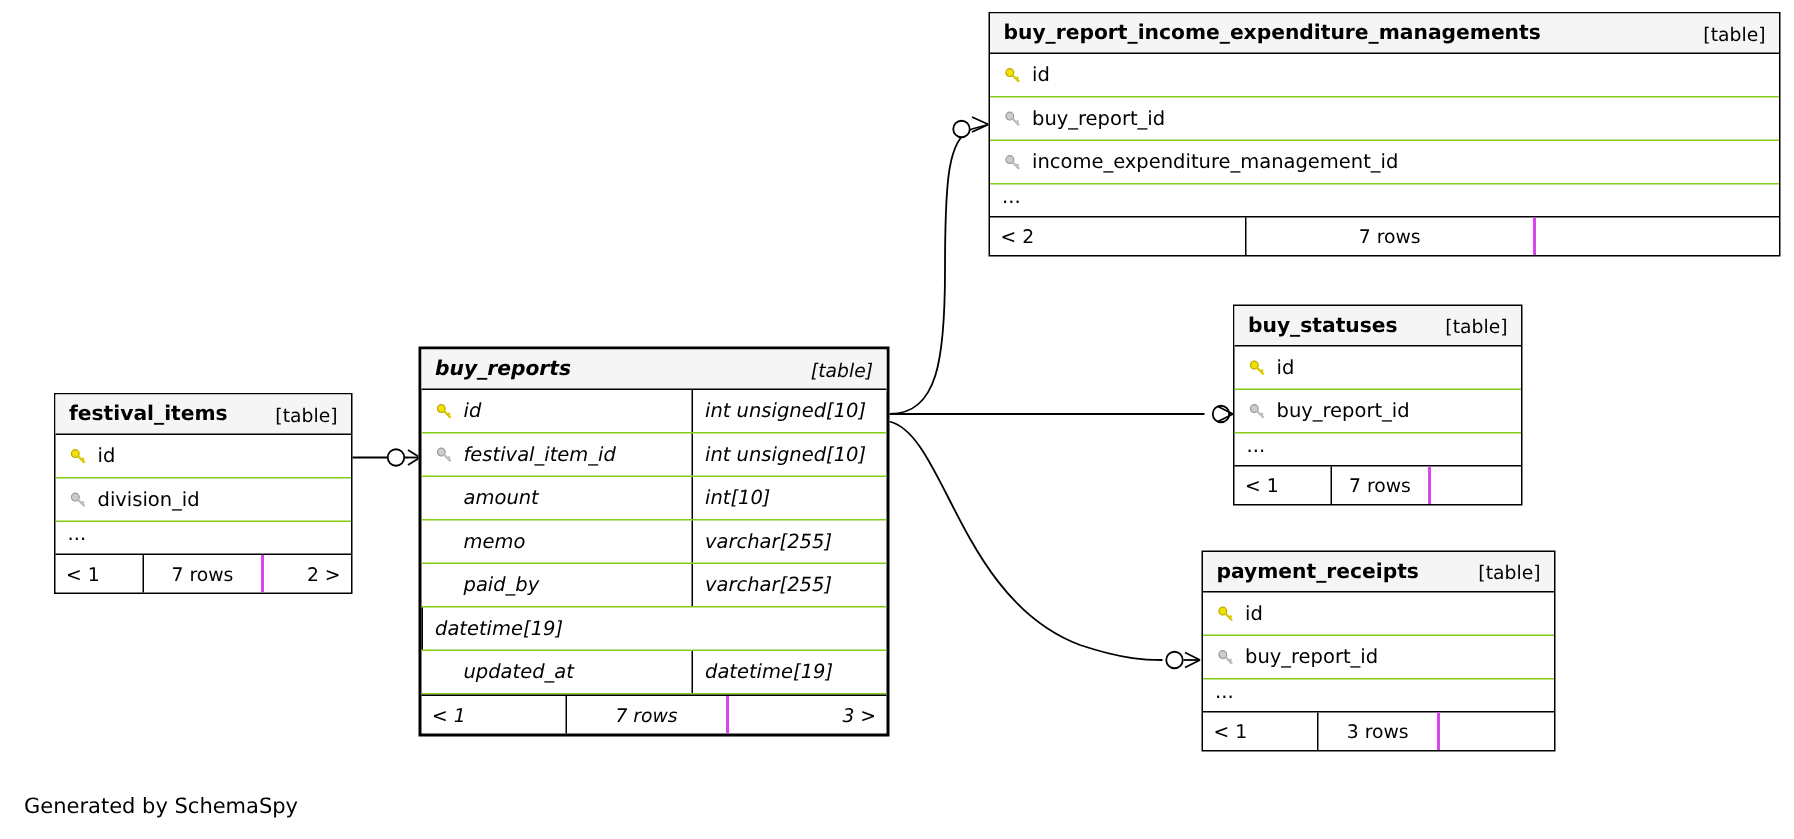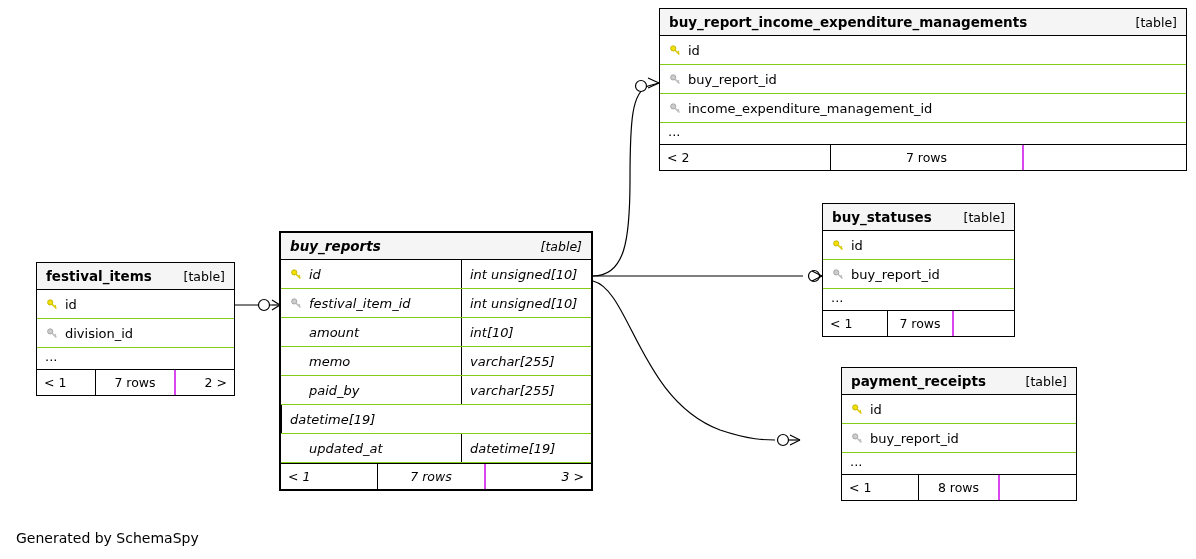--- a/index.html
+++ b/index.html
@@ -232,21 +232,21 @@
       </div>
     </div>
     <div class="ellipsis-row">...</div>
     <div class="footer">
       <div class="f-left" style="width:64px">&lt; 1</div>
       <div class="f-mid">7 rows</div>
       <div class="f-right" style="width:60px"></div>
     </div>
   </div>
 
-  <div class="table-box" style="left:801px; top:367px; width:236px;margin-left:40px;">
+  <div class="table-box" style="left:801px; top:367px; width:236px;">
     <div class="tbl-header">
       <span class="tbl-name">payment_receipts</span>
       <span class="tbl-kind">[table]</span>
     </div>
     <div class="row">
       <div class="col-name">
         <span class="key">
           <svg width="11" height="11" viewBox="0 0 11 11">
               <circle cx="3.2" cy="3.4" r="2.6" fill="#f2e000" stroke="#b8a900" stroke-width="0.8"></circle>
               <path d="M4.9 5.0 L9.4 9.5 M7.6 7.7 L8.9 6.4" stroke="#d8c800" stroke-width="1.6" fill="none"></path>
@@ -262,21 +262,21 @@
               <circle cx="3.2" cy="3.4" r="2.6" fill="#cccccc" stroke="#999999" stroke-width="0.8"></circle>
               <path d="M4.9 5.0 L9.4 9.5 M7.6 7.7 L8.9 6.4" stroke="#bbbbbb" stroke-width="1.6" fill="none"></path>
             </svg>
         </span>
         <span>buy_report_id</span>
       </div>
     </div>
     <div class="ellipsis-row">...</div>
     <div class="footer">
       <div class="f-left" style="width:76px">&lt; 1</div>
-      <div class="f-mid">8 rows</div>
+      <div class="f-mid">3 rows</div>
       <div class="f-right" style="width:76px"></div>
     </div>
   </div>
 
   <div class="table-box primary" style="left:279px; top:231px; width:314px;font-style:italic;">
     <div class="tbl-header">
       <span class="tbl-name">buy_reports</span>
       <span class="tbl-kind">[table]</span>
     </div>
     <div class="row">

